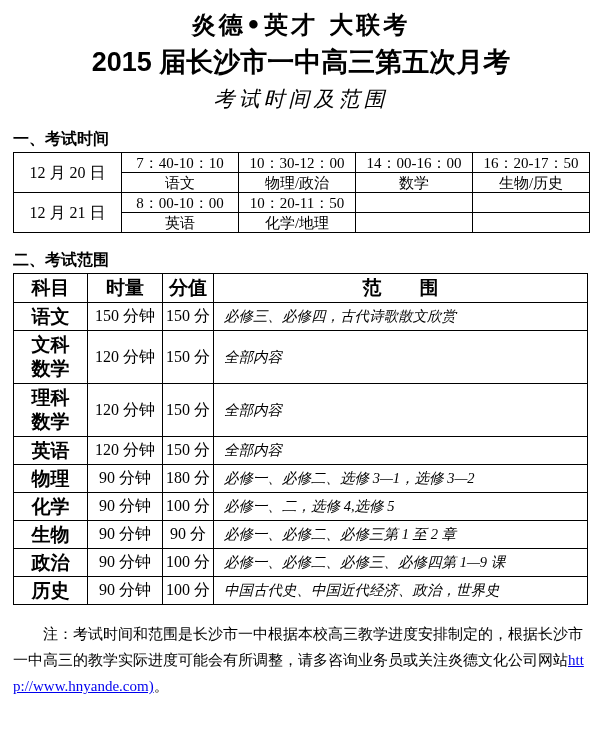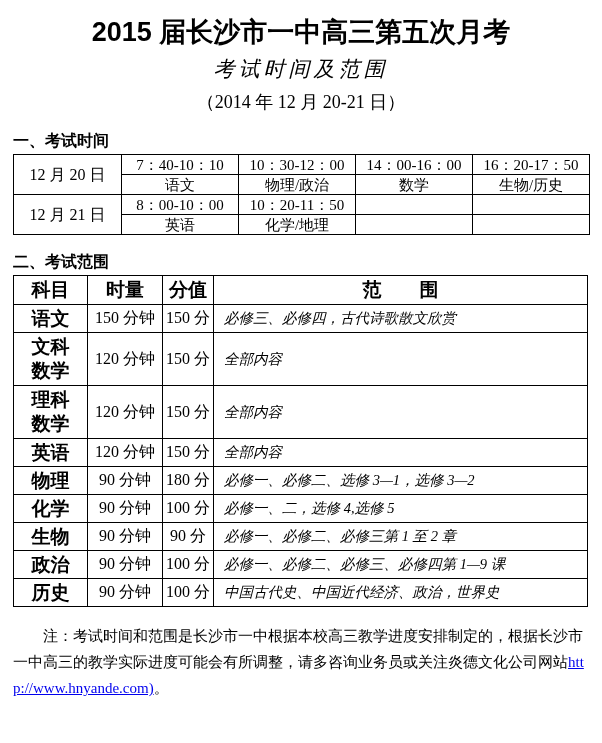--- a/index.html
+++ b/index.html
@@ -116,23 +116,23 @@
     text-decoration: underline;
     font-style: normal;
     cursor: pointer;
   }
 </style>
 </head>
 <body>
 
 <div class="page">
 
+  <div class="brand">炎德•英才 大联考</div>
   <div class="main-title">2015 届长沙市一中高三第五次月考</div>
   <div class="subtitle">考试时间及范围</div>
-  <div class="dateline">（2014 年 12 月 20-21 日）</div>
 
   <div class="section-heading">一、考试时间</div>
 
   <table class="time-table">
     <colgroup>
       <col style="width:108px">
         <col style="width:117px">
         <col style="width:117px">
         <col style="width:117px">
         <col style="width:117px">

